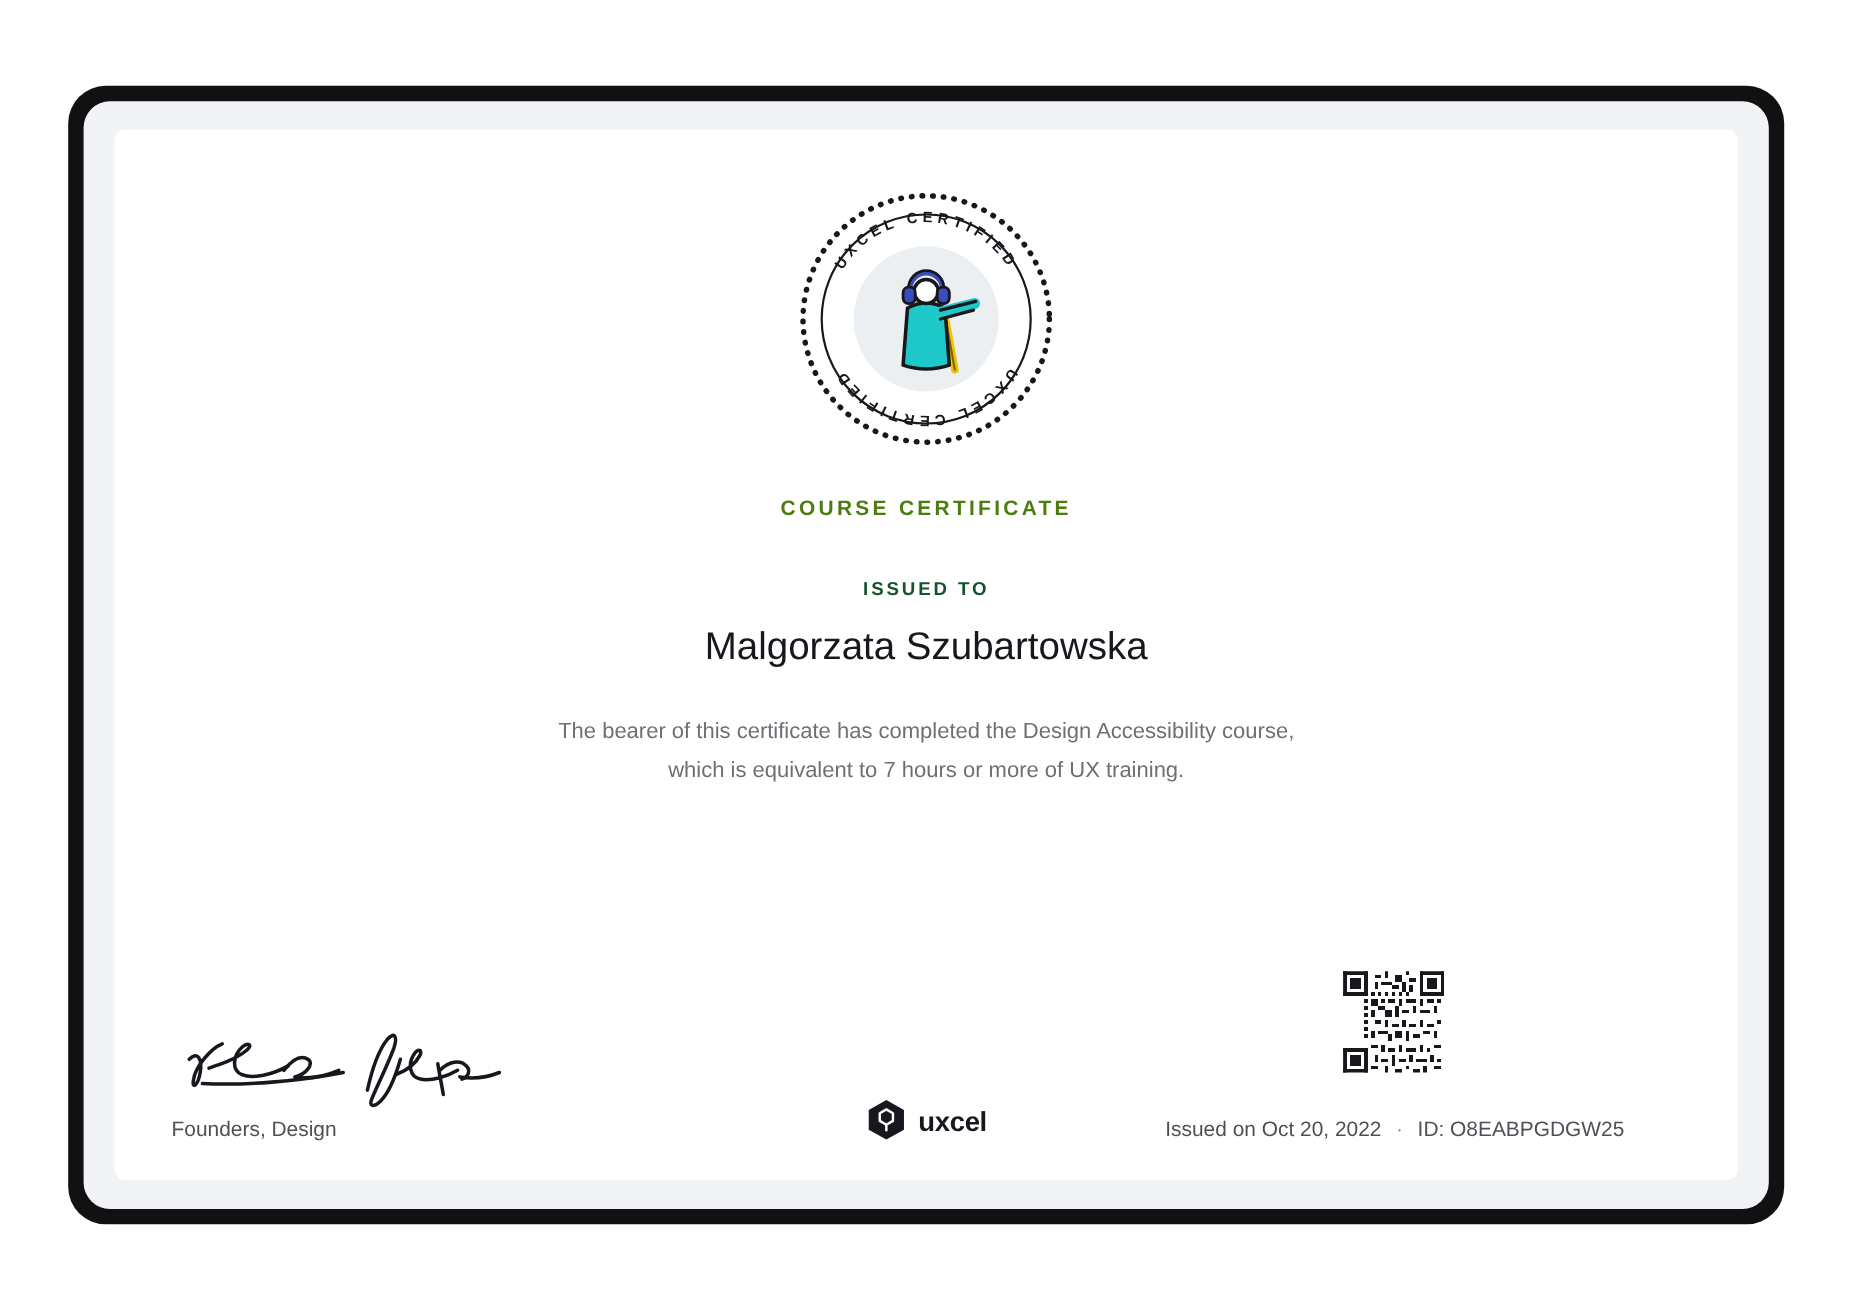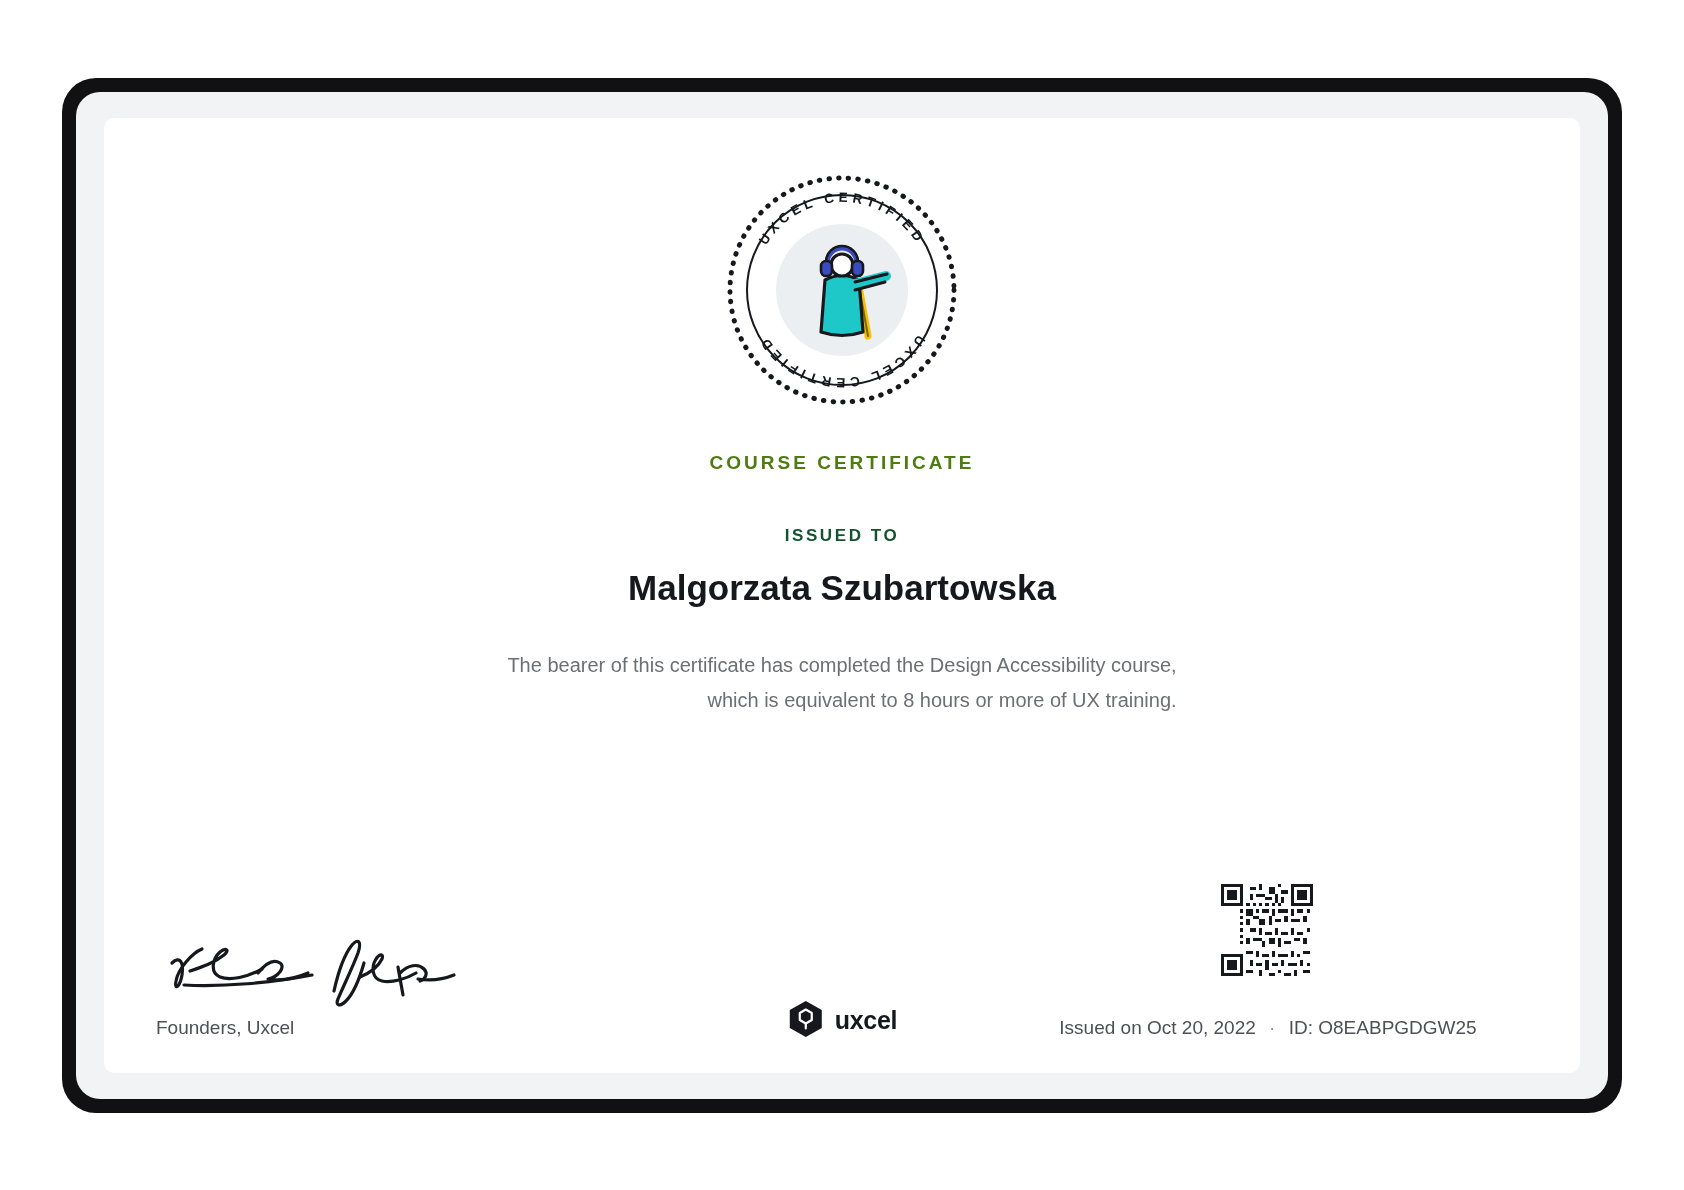--- a/index.html
+++ b/index.html
@@ -99,26 +99,26 @@
     text-align: center;
     font-size: 17px;
     font-weight: bold;
     letter-spacing: 2.6px;
     color: #14532d;
   }
   .recipient {
     margin-top: 22px;
     text-align: center;
     font-size: 35px;
-    font-weight: bold;
+    font-weight: normal;
     color: #16181d;
   }
   .blurb {
     margin-top: 40px;
-    text-align: right;
+    text-align: center;
     font-size: 20px;
     line-height: 1.75;
     color: #6b7075;
     max-width: 830px;
     margin-left: auto;
     margin-right: auto;
   }
 
   
   .footer {
@@ -233,42 +233,42 @@
 
       <div class="kicker">COURSE CERTIFICATE</div>
 
 
       <div class="issued-label">ISSUED TO</div>
 
       <div class="recipient">Malgorzata Szubartowska</div>
 
       <div class="blurb">
         <div>The bearer of this certificate has completed the Design Accessibility course,</div>
-        <div>which is equivalent to 8 hours or more of UX training.</div>
+        <div>which is equivalent to 7 hours or more of UX training.</div>
       </div>
 
       <div class="footer">
 
         <div class="footer-col footer-left">
           <div class="signature">
             <svg width="300" height="78" viewBox="0 0 300 78" xmlns="http://www.w3.org/2000/svg">
               <g fill="none" stroke="#16181d" stroke-width="3.2" stroke-linecap="round" stroke-linejoin="round">
                 <path d="M 10,30 C 18,22 22,30 20,42 C 18,54 12,58 14,48 C 16,36 30,20 40,16"></path>
                 <path d="M 28,38 C 40,34 52,30 62,22 C 68,17 64,14 58,19 C 50,26 48,40 58,44 C 68,48 86,44 100,36"></path>
                 <path d="M 96,40 C 104,30 112,26 118,30 C 124,34 116,44 106,46 C 118,48 132,46 146,40"></path>
                 <path d="M 22,52 C 60,54 110,50 150,42"></path>
                 <path d="M 172,58 C 176,40 182,22 190,12 C 196,5 200,8 196,20 C 190,36 180,56 176,66 C 173,73 178,74 184,68 C 192,60 198,44 202,30"></path>
                 <path d="M 198,44 C 208,40 216,34 220,26 C 222,21 218,20 214,26 C 209,34 210,46 220,48 C 230,50 244,46 254,40"></path>
                 <path d="M 236,34 C 238,46 240,56 241,62"></path>
                 <path d="M 238,40 C 246,32 256,30 262,36 C 266,40 264,46 258,48"></path>
                 <path d="M 256,46 C 268,48 282,46 292,42"></path>
               </g>
             </svg>
           </div>
-          <div class="founders">Founders, Uxcel</div>
+          <div class="founders">Founders, Design</div>
         </div>
 
         <div class="footer-center">
           <span class="brand-mark">
             <svg width="38" height="40" viewBox="0 0 38 40" xmlns="http://www.w3.org/2000/svg">
               <path d="M19 2 L35 11 L35 29 L19 38 L3 29 L3 11 Z" fill="#16181d"></path>
               <path d="M13 14 L19 10.5 L25 14 L25 21 L19 24.5 L13 21 Z" fill="none" stroke="#ffffff" stroke-width="2.2" stroke-linejoin="round"></path>
               <path d="M19 24.5 L19 29.5" stroke="#ffffff" stroke-width="2.2" stroke-linecap="round"></path>
             </svg>
           </span>

